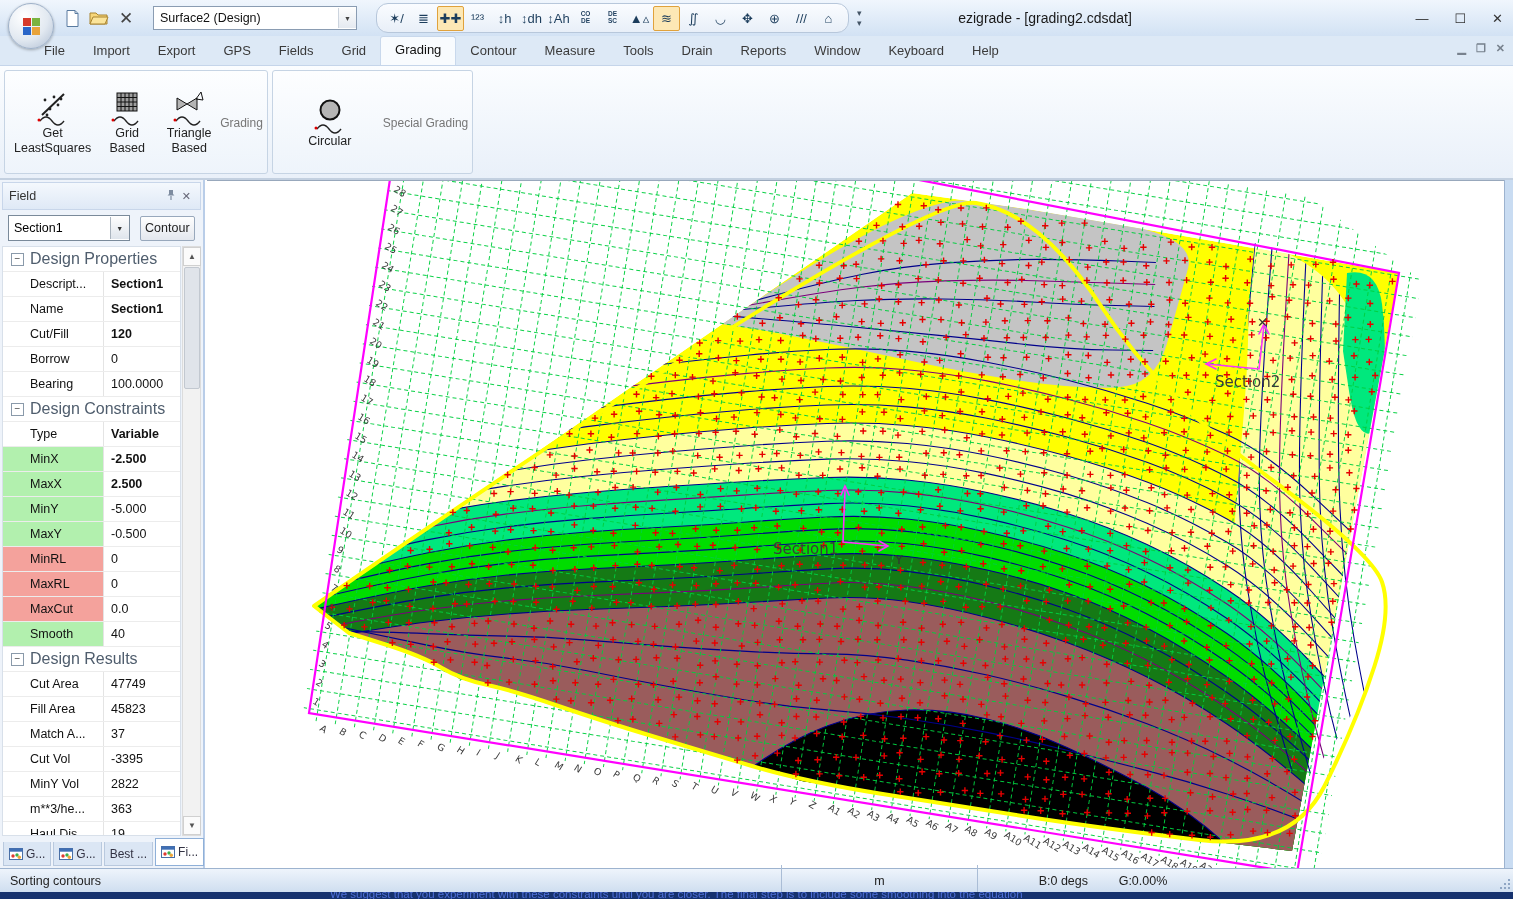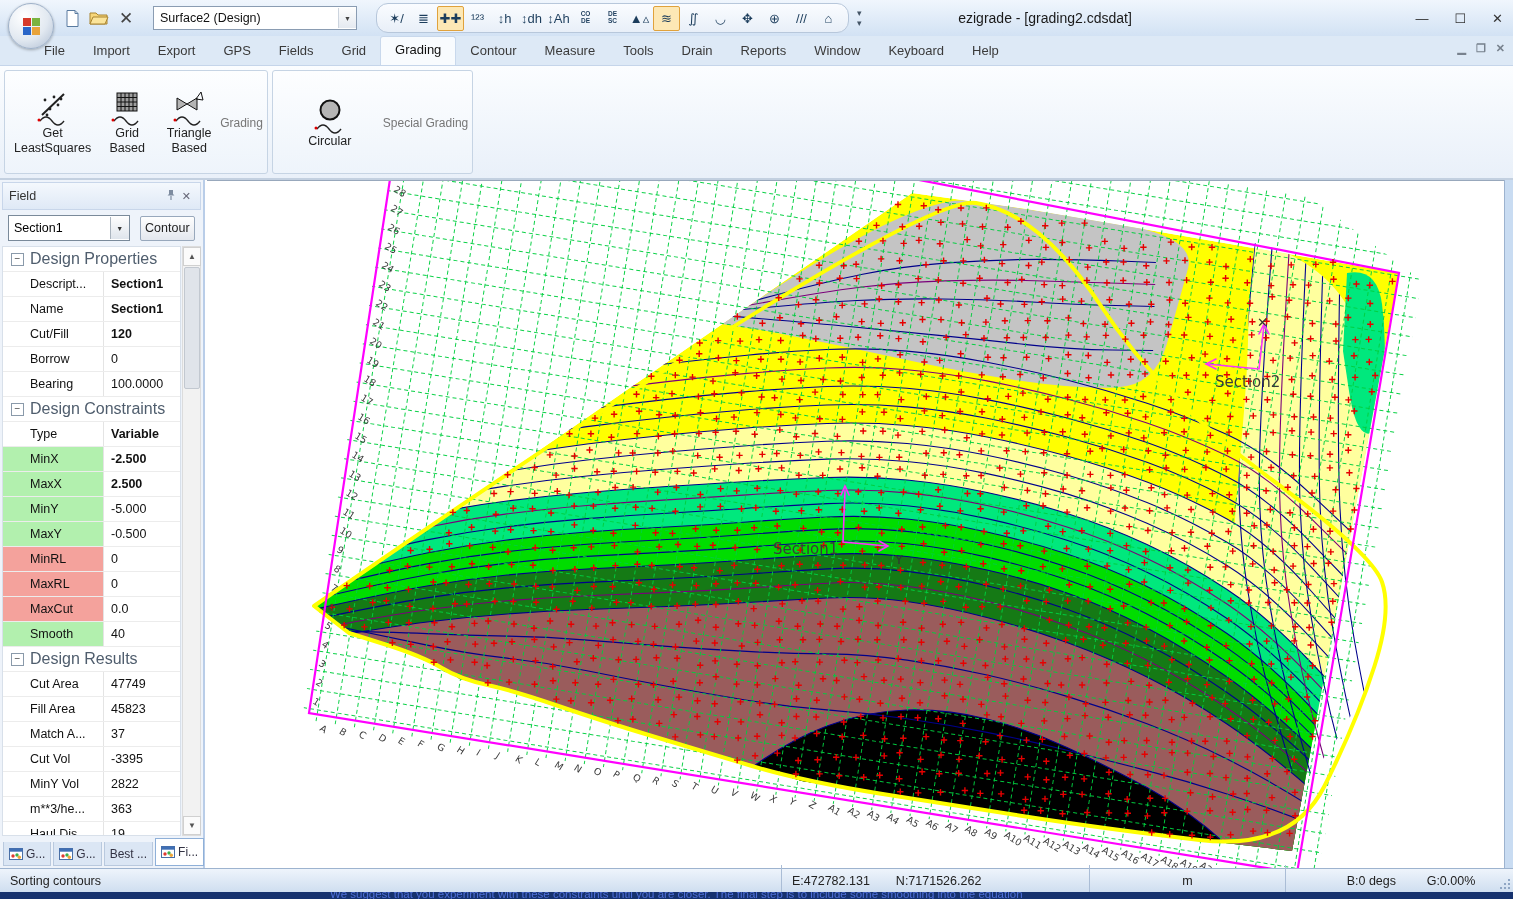--- a/index.html
+++ b/index.html
@@ -574,24 +574,20 @@
         <path d="M1052,153l5,-10l5,10" fill="none" stroke="#ff30ff" stroke-width="1.6"></path>
         <text x="1008" y="206" class="anno">Section2</text>
         <text x="1050" y="146" class="mk">✕</text>
       </g>
     </svg>
 </div>
 <div class="rframe"></div>
 
 <div class="statusbar">
   <div class="scell s1">Sorting contours</div>
-  <div class="scell s2">
-    <span>E:472782.131</span>
-    <span>N:7171526.262</span>
-  </div>
   <div class="scell s3">m</div>
   <div class="scell s4">B:0 degs</div>
   <div class="scell s5">G:0.00%</div>
   <div class="grip"></div>
 </div>
 <div class="bgstrip">
   <span>We suggest that you experiment with these constraints until you are closer. The final step is to include some smoothing into the equation</span>
 </div>
 
 </body></html>

